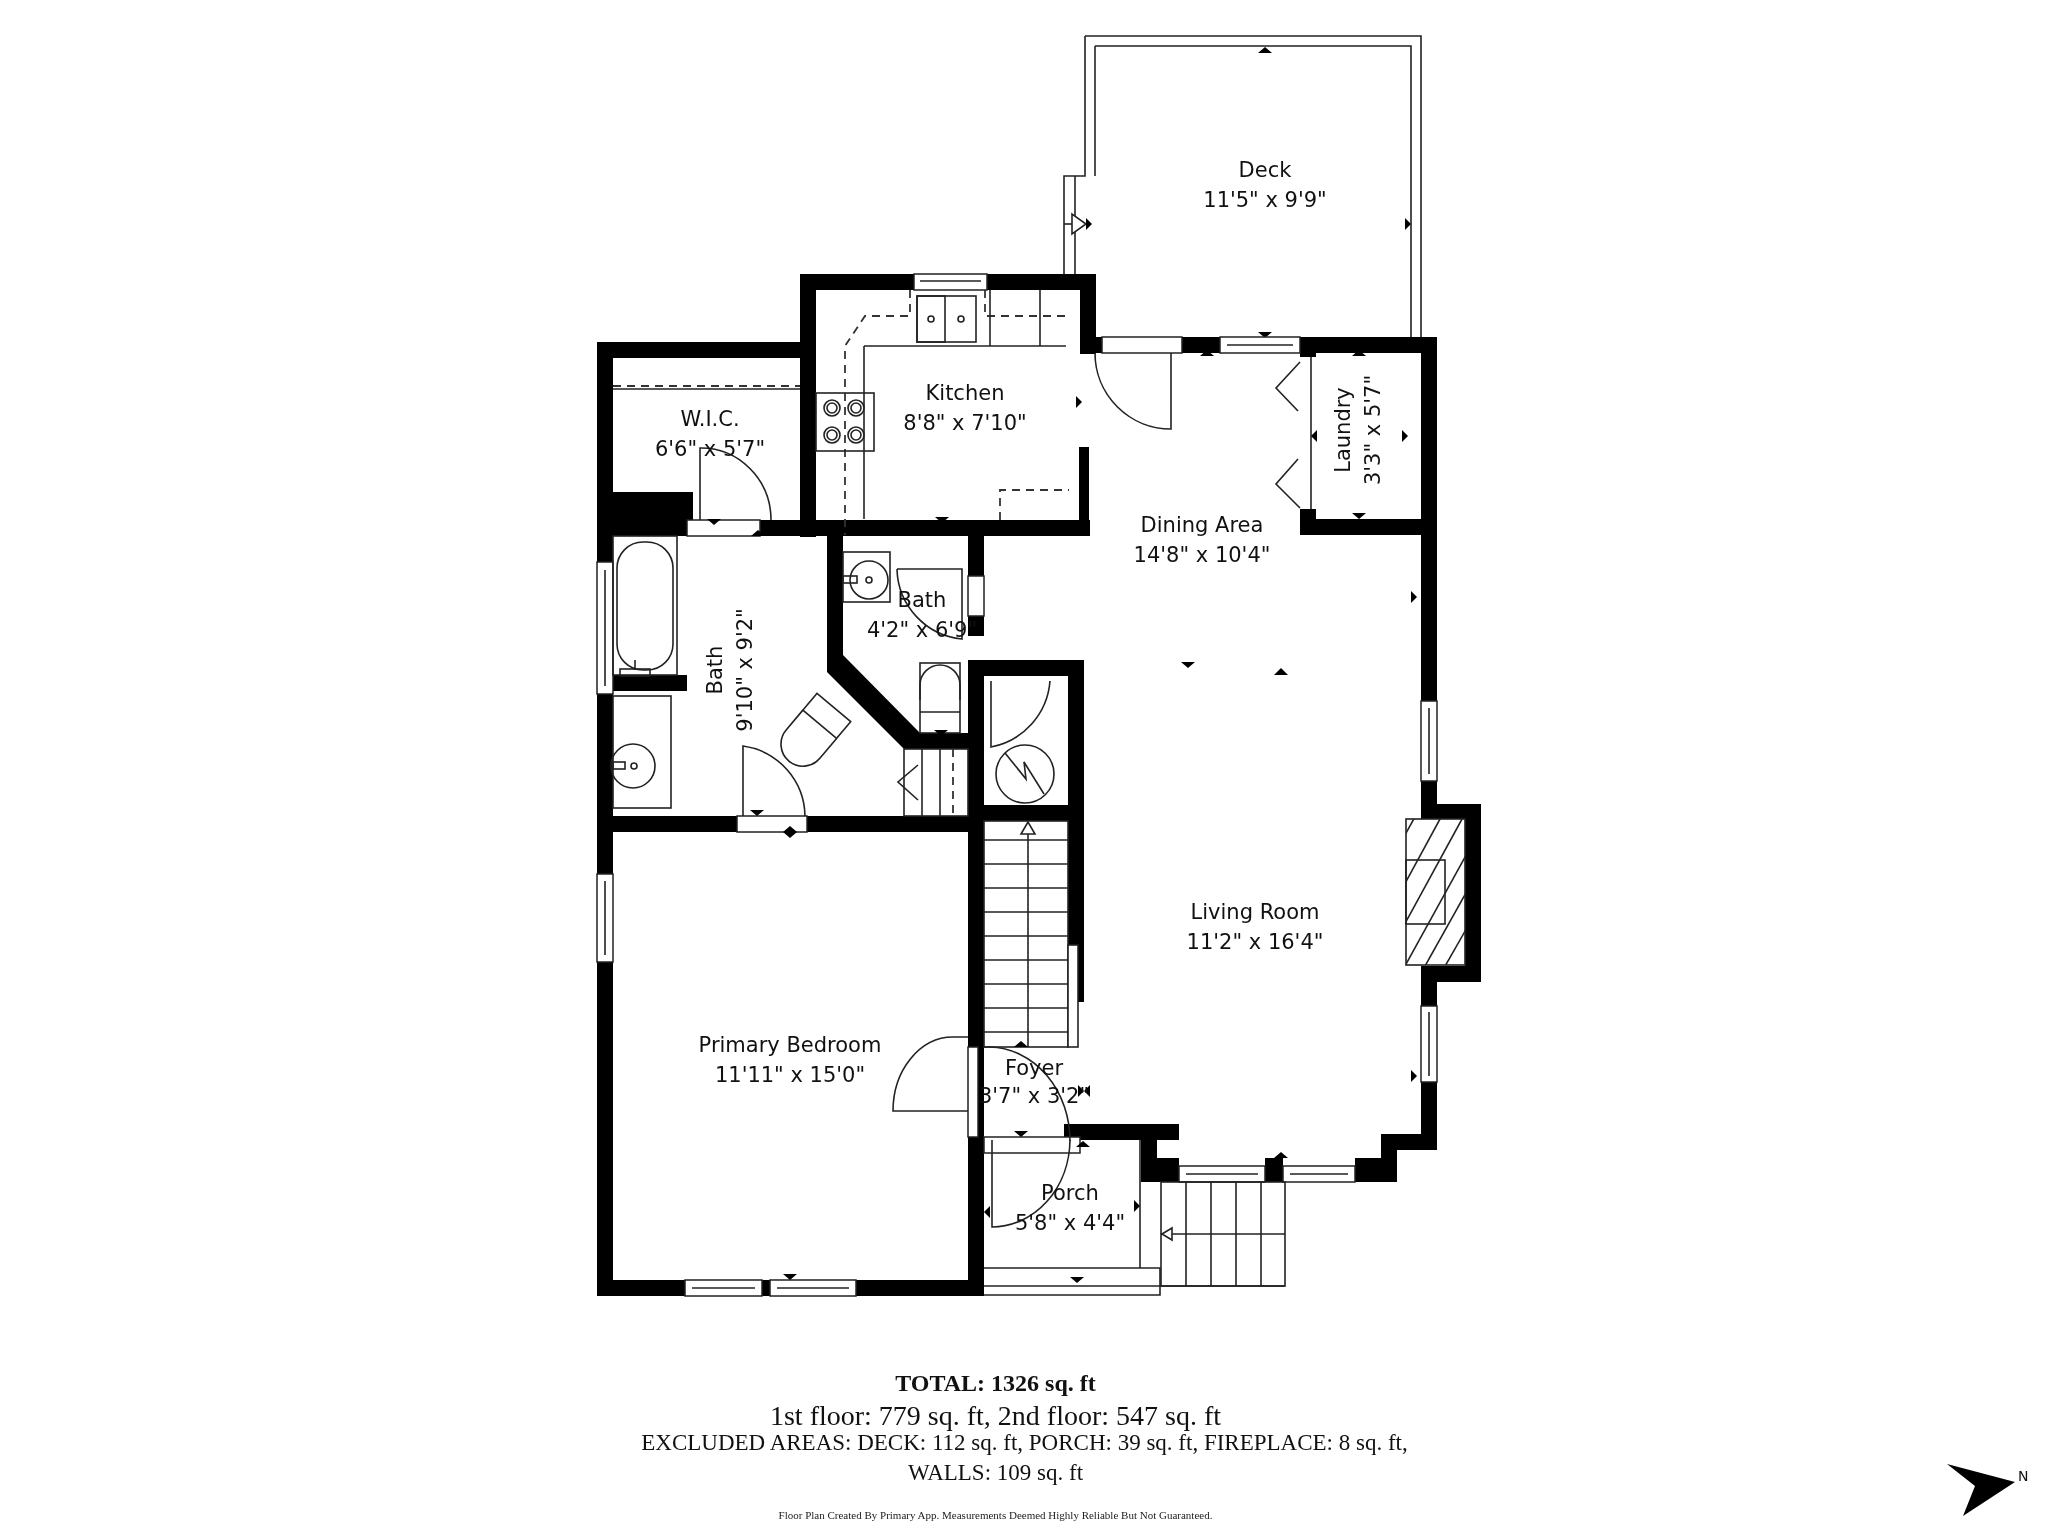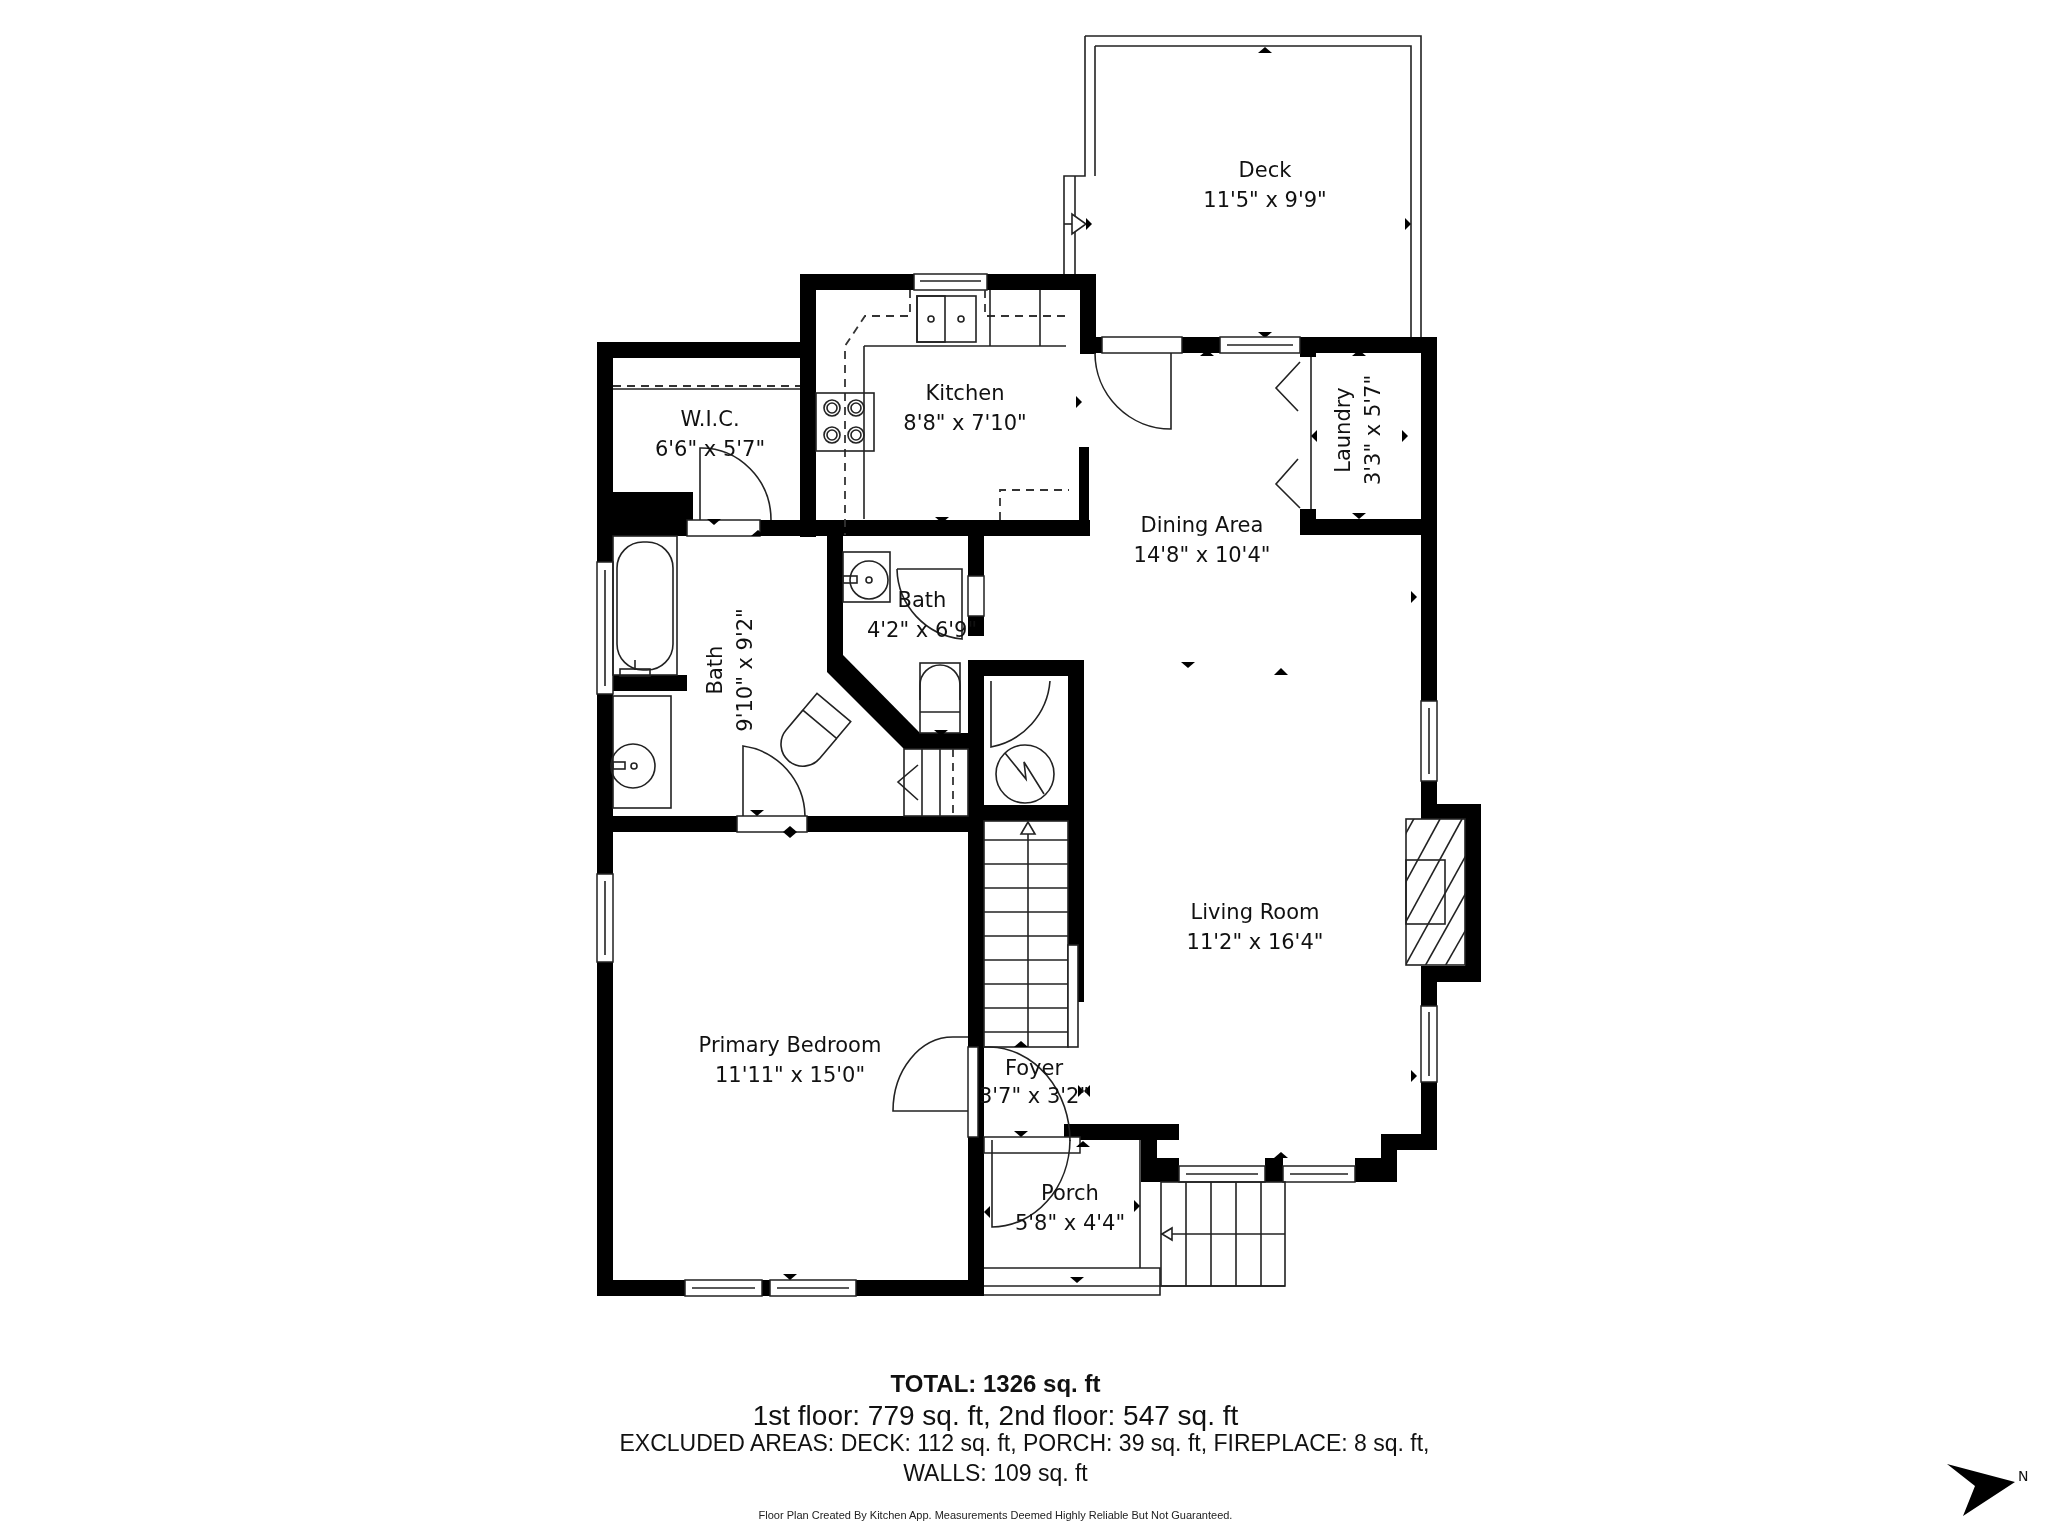--- a/index.html
+++ b/index.html
@@ -8,21 +8,21 @@
   #plan { position: absolute; left: 0; top: 0; width: 2048px; height: 1536px; }
   .wall { fill: #000; }
   .thin { fill: none; stroke: #222; stroke-width: 1.6; }
   .thin-fill { fill: #fff; stroke: #222; stroke-width: 1.6; }
   .dash { fill: none; stroke: #333; stroke-width: 1.8; stroke-dasharray: 8 6; }
   .win { fill: #fff; stroke: #222; stroke-width: 1.5; }
   .marker { fill: #000; }
   .room-name { font-size: 21px; fill: #111; text-anchor: middle; font-family: "DejaVu Sans", sans-serif; }
   .room-dim { font-size: 21px; fill: #111; text-anchor: middle; font-family: "DejaVu Sans", sans-serif; }
   .summary { position: absolute; left: 0; width: 1991px; text-align: center;
-             font-family: Liberation Sans, sans-serif; color: #111; }
+             font-family: Liberation Serif, serif; color: #111; }
   #total { top: 1370px; font-size: 24px; font-weight: bold; }
   #floors { top: 1400px; font-size: 28px; }
   #excluded { top: 1430px; font-size: 23px; padding-left: 29px; }
   #walls { top: 1460px; font-size: 23px; }
   #credit { top: 1509px; font-size: 11px; color: #222; }
   #compass { position: absolute; left: 1945px; top: 1460px; width: 80px; height: 60px; }
   #compass-label { position: absolute; left: 2018px; top: 1468px; font-size: 14px;
                    font-family: "DejaVu Sans", sans-serif; }
 </style>
 </head>
@@ -343,18 +343,18 @@
     <polygon class="marker" points="1134,1200 1140,1206 1134,1212"></polygon>
     <text class="room-name" x="1070" y="1200">Porch</text>
     <text class="room-dim" x="1070" y="1230">5'8" x 4'4"</text>
   </g>
 </svg>
 
 <div class="summary" id="total">TOTAL: 1326 sq. ft</div>
 <div class="summary" id="floors">1st floor: 779 sq. ft, 2nd floor: 547 sq. ft</div>
 <div class="summary" id="excluded">EXCLUDED AREAS: DECK: 112 sq. ft, PORCH: 39 sq. ft, FIREPLACE: 8 sq. ft,</div>
 <div class="summary" id="walls">WALLS: 109 sq. ft</div>
-<div class="summary" id="credit">Floor Plan Created By Kitchen App. Measurements Deemed Highly Reliable But Not Guaranteed.</div>
+<div class="summary" id="credit">Floor Plan Created By Primary App. Measurements Deemed Highly Reliable But Not Guaranteed.</div>
 
 <svg id="compass" viewBox="0 0 80 60" xmlns="http://www.w3.org/2000/svg">
   <polygon points="2,4 70,22 18,56 30,26" fill="#000"></polygon>
 </svg>
 <div id="compass-label">N</div>
 
 </body></html>

